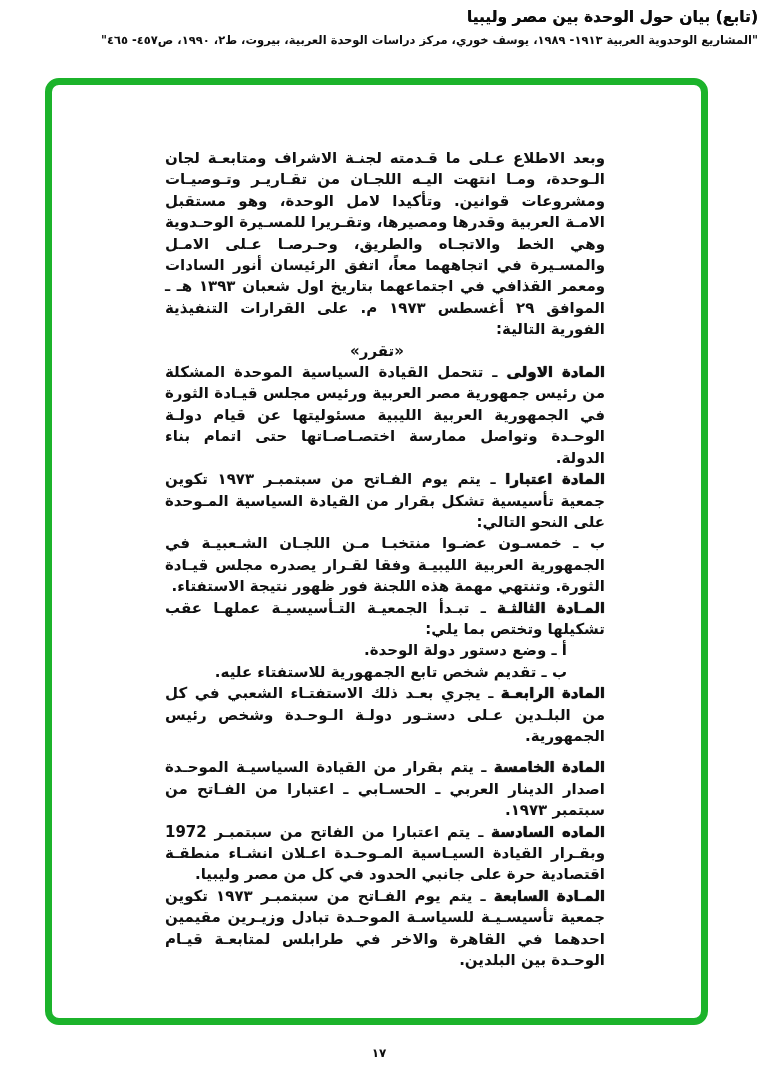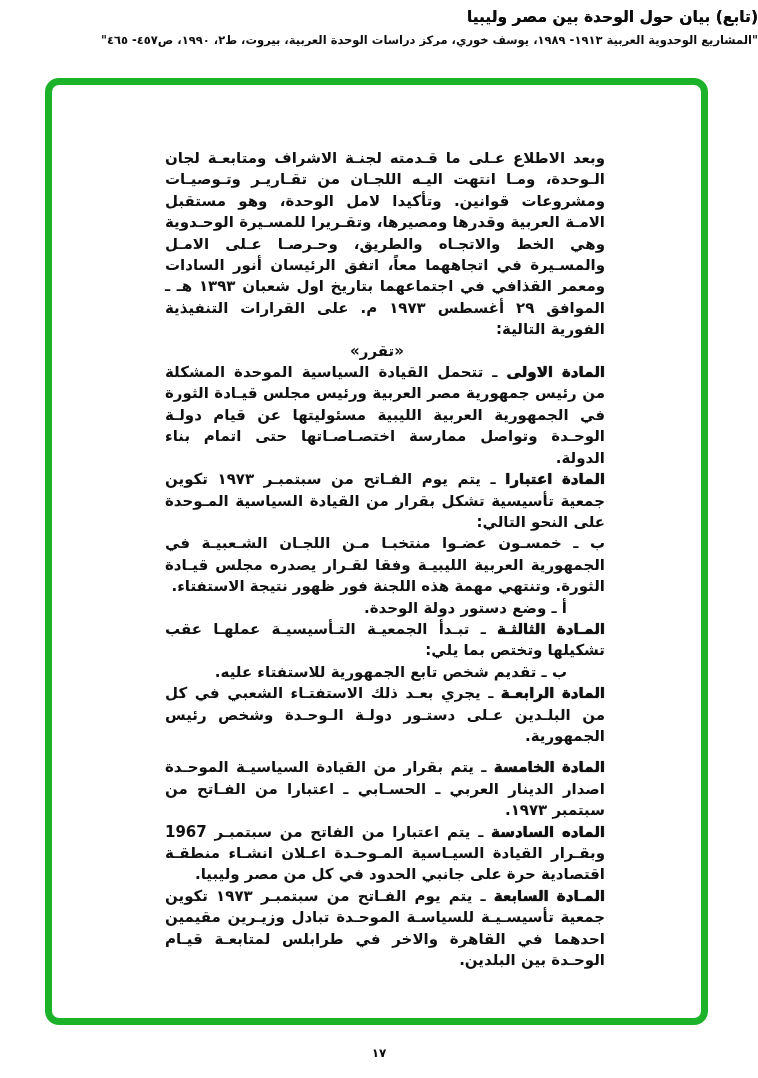--- a/index.html
+++ b/index.html
@@ -84,25 +84,25 @@
     <div class="citation">"المشاريع الوحدوية العربية ١٩١٣- ١٩٨٩، يوسف خوري، مركز دراسات الوحدة العربية، بيروت، ط٢، ١٩٩٠، ص٤٥٧- ٤٦٥"</div>
   </div>
 
   <div class="frame" style="border-color: rgb(28, 179, 43);">
     <div class="body-col" style="color: rgb(17, 17, 17);">
         <p class="para"><span>وبعد الاطلاع عـلى ما قـدمته لجنـة الاشراف ومتابعـة لجان الـوحدة، ومـا انتهت اليـه اللجـان من تقـاريـر وتـوصيـات ومشروعات قوانين. وتأكيدا لامل الوحدة، وهو مستقبل الامـة العربية وقدرها ومصيرها، وتقـريرا للمسـيرة الوحـدوية وهي الخط والاتجـاه والطريق، وحـرصـا عـلى الامـل والمسـيرة في اتجاههما معاً، اتفق الرئيسان أنور السادات ومعمر القذافي في اجتماعهما بتاريخ اول شعبان ١٣٩٣ هـ ـ الموافق ٢٩ أغسطس ١٩٧٣ م. على القرارات التنفيذية الفورية التالية:</span></p>
         <p class="para short-line"><span>«تقرر»</span></p>
         <p class="para"><b class="lead">المادة الاولى </b><span>ـ تتحمل القيادة السياسية الموحدة المشكلة من رئيس جمهورية مصر العربية ورئيس مجلس قيـادة الثورة في الجمهورية العربية الليبية مسئوليتها عن قيام دولـة الوحـدة وتواصل ممارسة اختصـاصـاتها حتى اتمام بناء الدولة.</span></p>
         <p class="para"><b class="lead">المادة اعتبارا </b><span>ـ يتم يوم الفـاتح من سبتمبـر ١٩٧٣ تكوين جمعية تأسيسية تشكل بقرار من القيادة السياسية المـوحدة على النحو التالي:</span></p>
         <p class="para"><span>ب ـ خمسـون عضـوا منتخبـا مـن اللجـان الشـعبيـة في الجمهورية العربية الليبيـة وفقا لقـرار يصدره مجلس قيـادة الثورة. وتنتهي مهمة هذه اللجنة فور ظهور نتيجة الاستفتاء.</span></p>
+        <p class="para"><b class="lead">المـادة الثالثـة </b><span>ـ تبـدأ الجمعيـة التـأسيسيـة عملهـا عقب تشكيلها وتختص بما يلي:</span></p>
         <p class="para indent"><span>أ ـ وضع دستور دولة الوحدة.</span></p>
-        <p class="para"><b class="lead">المـادة الثالثـة </b><span>ـ تبـدأ الجمعيـة التـأسيسيـة عملهـا عقب تشكيلها وتختص بما يلي:</span></p>
         <p class="para indent"><span>ب ـ تقديم شخص تابع الجمهورية للاستفتاء عليه.</span></p>
         <p class="para"><b class="lead">المادة الرابعـة </b><span>ـ يجري بعـد ذلك الاستفتـاء الشعبي في كل من البلـدين عـلى دستـور دولـة الـوحـدة وشخص رئيس الجمهورية.</span></p>
         <p class="para gap"><b class="lead">المادة الخامسة </b><span>ـ يتم بقرار من القيادة السياسيـة الموحـدة اصدار الدينار العربي ـ الحسـابي ـ اعتبارا من الفـاتح من سبتمبر ١٩٧٣.</span></p>
-        <p class="para"><b class="lead">الماده السادسة </b><span>ـ يتم اعتبارا من الفاتح من سبتمبـر 1967 وبقـرار القيادة السيـاسية المـوحـدة اعـلان انشـاء منطقـة اقتصادية حرة على جانبي الحدود في كل من مصر وليبيا.</span></p>
+        <p class="para"><b class="lead">الماده السادسة </b><span>ـ يتم اعتبارا من الفاتح من سبتمبـر 1972 وبقـرار القيادة السيـاسية المـوحـدة اعـلان انشـاء منطقـة اقتصادية حرة على جانبي الحدود في كل من مصر وليبيا.</span></p>
         <p class="para"><b class="lead">المـادة السابعة </b><span>ـ يتم يوم الفـاتح من سبتمبـر ١٩٧٣ تكوين جمعية تأسيسـيـة للسياسـة الموحـدة تبادل وزيـرين مقيمين احدهما في القاهرة والاخر في طرابلس لمتابعـة قيـام الوحـدة بين البلدين.</span></p>
       </div>
   </div>
 
   <div class="pageno">١٧</div>
 
 </div>
 
 </body></html>

